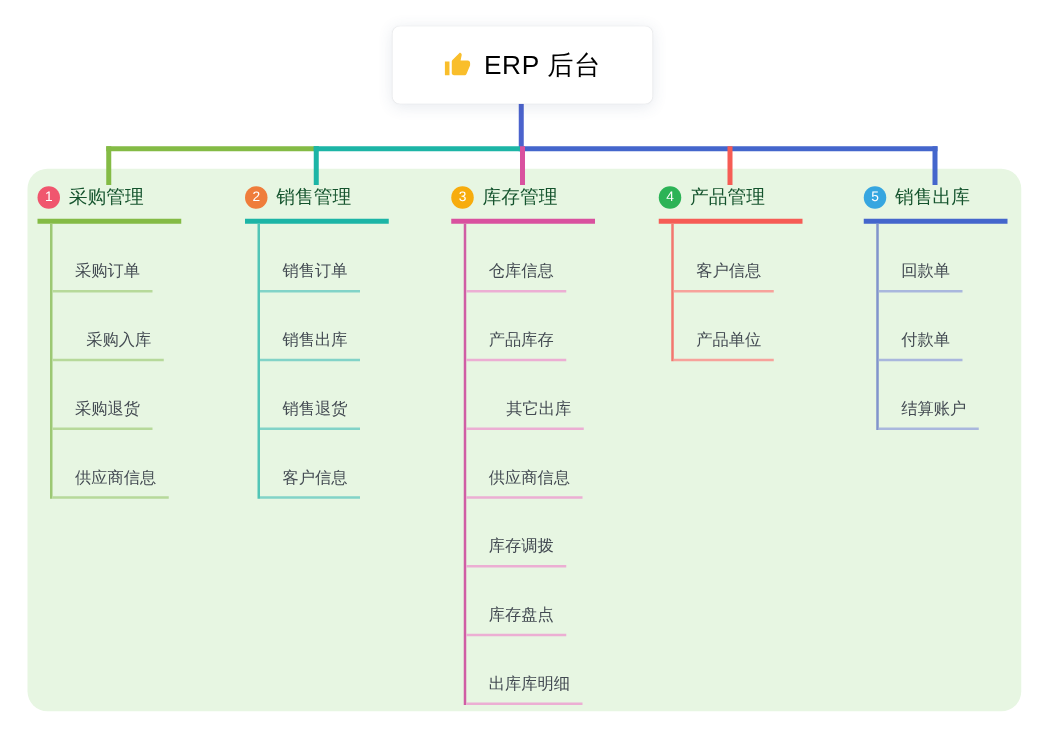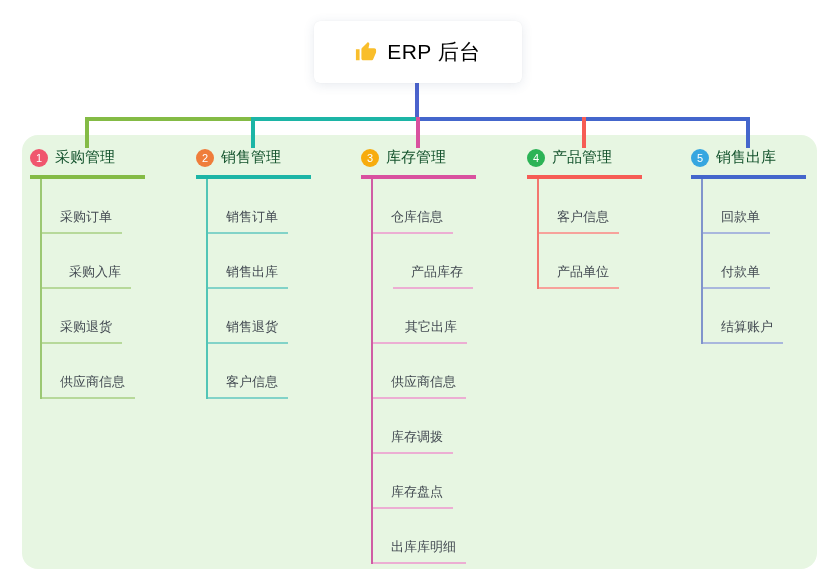--- a/index.html
+++ b/index.html
@@ -123,21 +123,21 @@
     <div class="column" style="left: 361px;">
       <div class="col-heading" style="border-bottom-color: rgb(217, 81, 159);">
         <span class="badge" style="background: rgb(247, 172, 13);">3</span>
         <span class="col-title">库存管理</span>
       </div>
       <div class="col-items" style="border-left-color: rgb(208, 93, 164);">
     <div class="col-item" style="border-bottom-color: rgb(236, 174, 211);">
       <span class="item-label">仓库信息</span>
     </div>
 
-    <div class="col-item" style="border-bottom-color: rgb(236, 174, 211); margin-left: 20px;">
+    <div class="col-item" style="border-bottom-color: rgb(236, 174, 211);">
       <span class="item-label">产品库存</span>
     </div>
 
     <div class="col-item" style="border-bottom-color: rgb(236, 174, 211); padding-left: 32px;">
       <span class="item-label">其它出库</span>
     </div>
 
     <div class="col-item" style="border-bottom-color: rgb(236, 174, 211);">
       <span class="item-label">供应商信息</span>
     </div>

